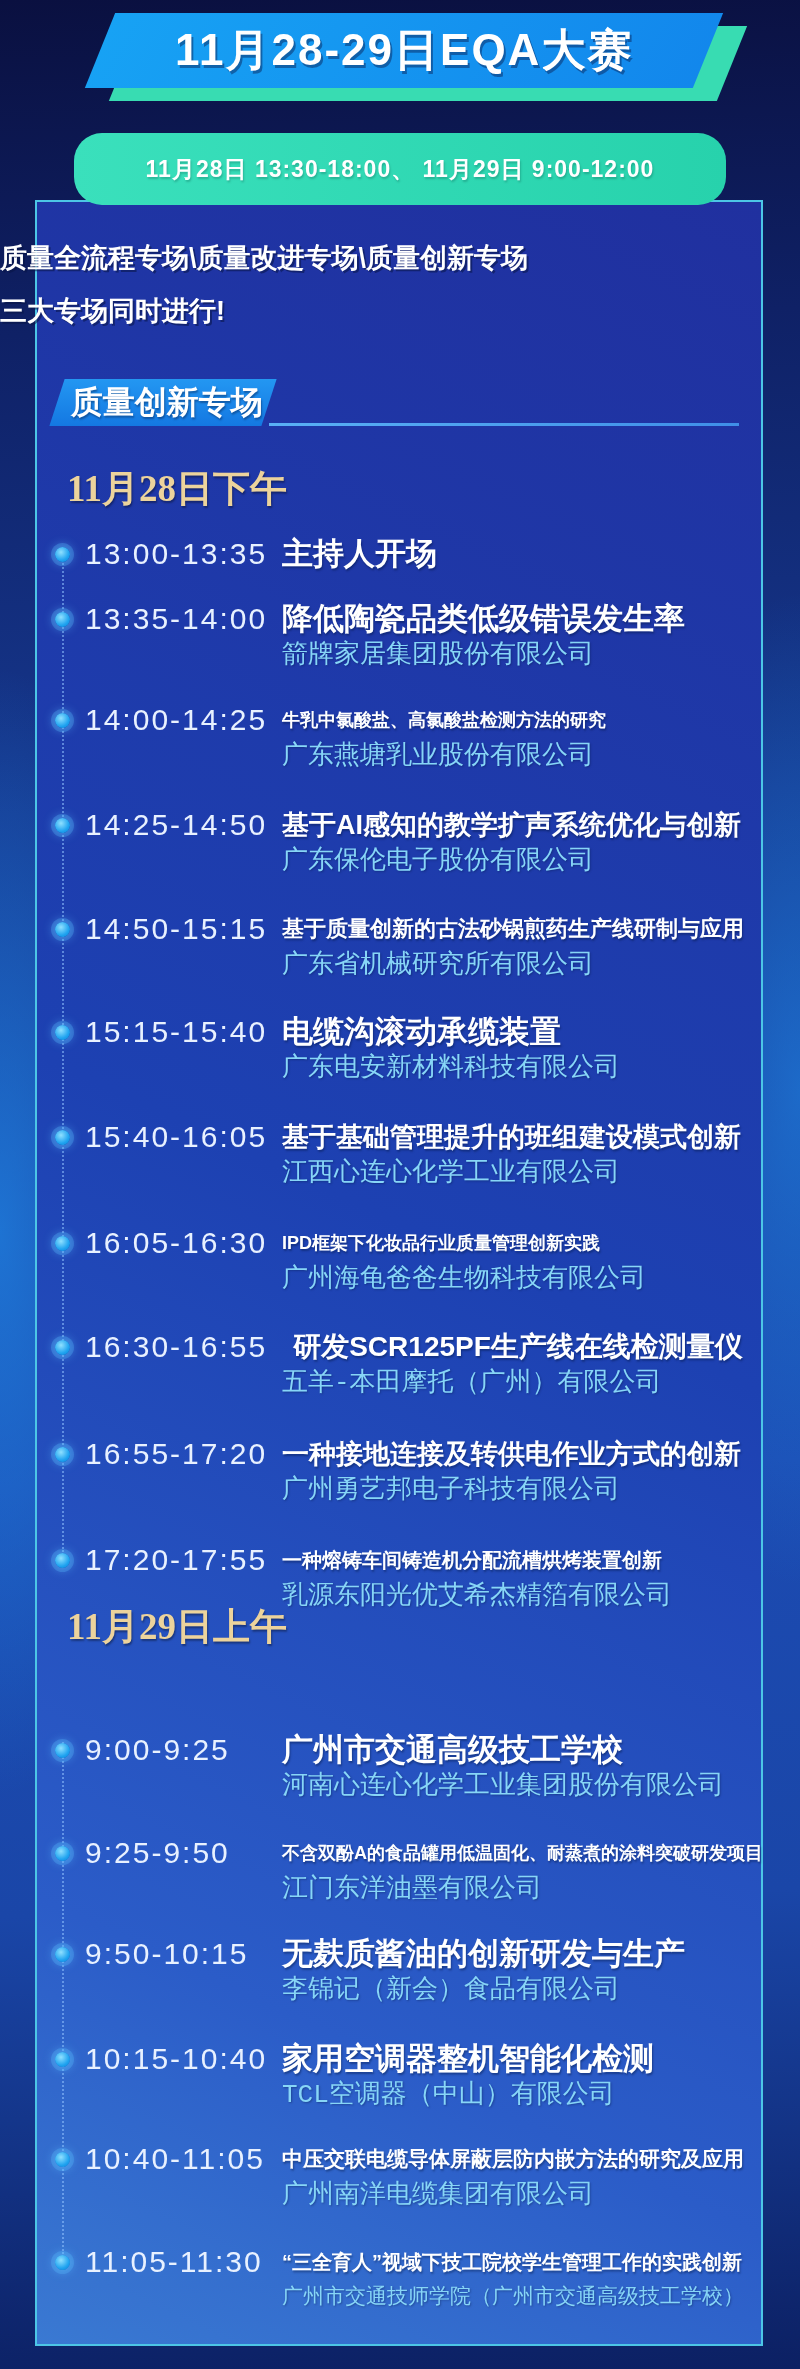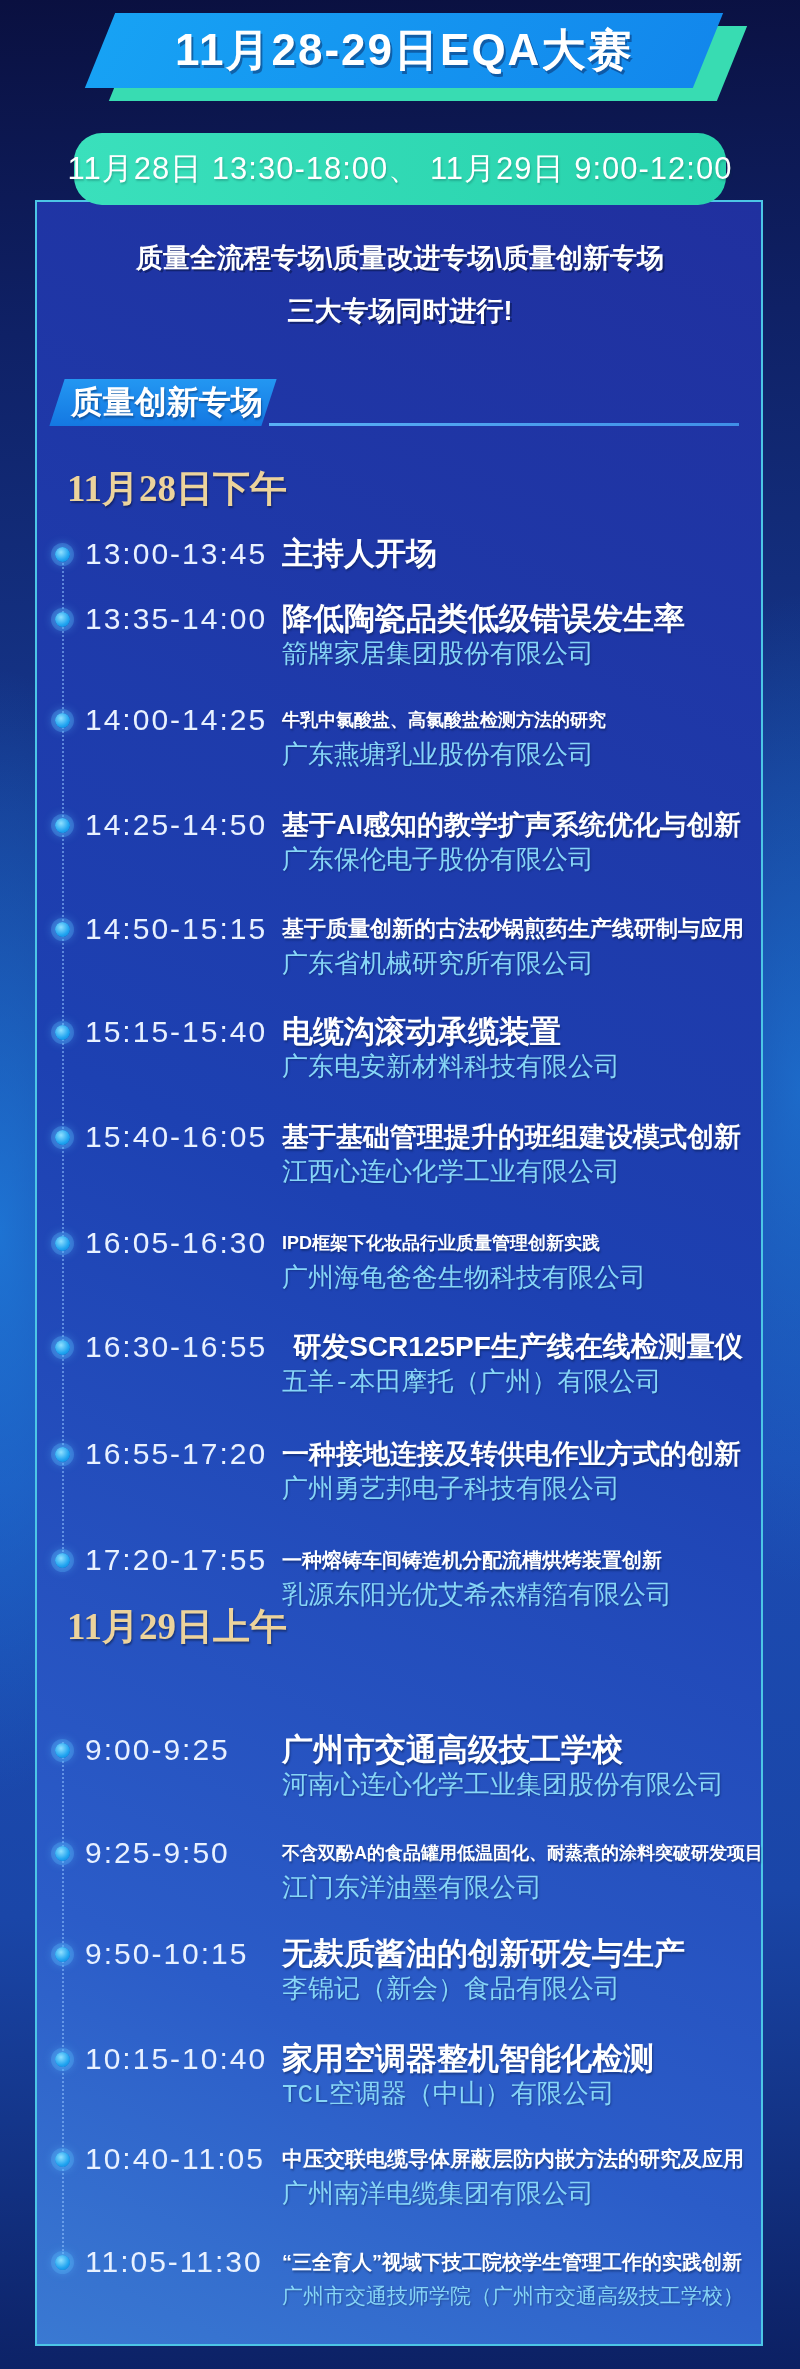--- a/index.html
+++ b/index.html
@@ -17,24 +17,24 @@
   .banner-shadow{ position:absolute; left:24px; top:13px; width:100%; height:100%;
     background:#38dcb2; transform:skewX(-22deg); }
   .banner{ position:absolute; inset:0; background:linear-gradient(100deg,#17a2f4 0%,#1287ec 100%);
     transform:skewX(-22deg); display:flex; align-items:center; justify-content:center; }
   .banner span{ transform:skewX(22deg); color:#fff; font-size:44px; font-weight:900;
     letter-spacing:2px; text-shadow:2px 3px 0 rgba(8,28,80,.45); white-space:nowrap; }
   
   .pill{ position:absolute; top:133px; left:74px; width:652px; height:72px; z-index:5;
     border-radius:28px; background:linear-gradient(90deg,#3ae0bc,#27d2ac);
     display:flex; align-items:center; justify-content:center; }
-  .pill span{ color:#fff; font-size:31px; font-weight:normal; letter-spacing:1px;
+  .pill span{ color:#fff; font-size:23px; font-weight:bold; letter-spacing:1px;
     text-shadow:1px 2px 2px rgba(0,60,50,.25); white-space:nowrap; }
   
-  .headline{ position:absolute; top:232px; left:0; width:100%; z-index:4; text-align:center;
+  .headline{ position:absolute; top:232px; left:0; width:100%; z-index:4; text-align:left;
     color:#fff; font-weight:bold; font-size:27px; line-height:53px;
     text-shadow:2px 2px 0 rgba(8,20,70,.55); }
   
   .panel{ position:absolute; top:200px; left:35px; width:728px; height:2146px;
     border:2px solid #4cc6e6;
     background:linear-gradient(205deg,#20309f 0%,#1d41b2 48%,#2b5cc8 82%,#3a79d2 100%); }
   
   .chip{ position:absolute; left:20px; top:177px; width:212px; height:47px;
     background:linear-gradient(180deg,#2397f2,#1478e2); transform:skewX(-18deg);
     display:flex; align-items:center; }
@@ -94,21 +94,21 @@
   </div>
   <div class="section-line"></div>
 
   <div class="date-h d1">11月28日下午</div>
 
   <div class="day d1">
     <div class="vline"></div>
 
     <div class="it" style="top:2px">
       <span class="dot"></span>
-      <span class="time">13:00-13:45</span>
+      <span class="time">13:00-13:35</span>
       <div class="topic fz31">主持人开场</div>
     </div>
 
     <div class="it" style="top:67px">
       <span class="dot"></span>
       <span class="time">13:35-14:00</span>
       <div class="topic fz31">降低陶瓷品类低级错误发生率</div>
       <div class="company">箭牌家居集团股份有限公司</div>
     </div>
 

